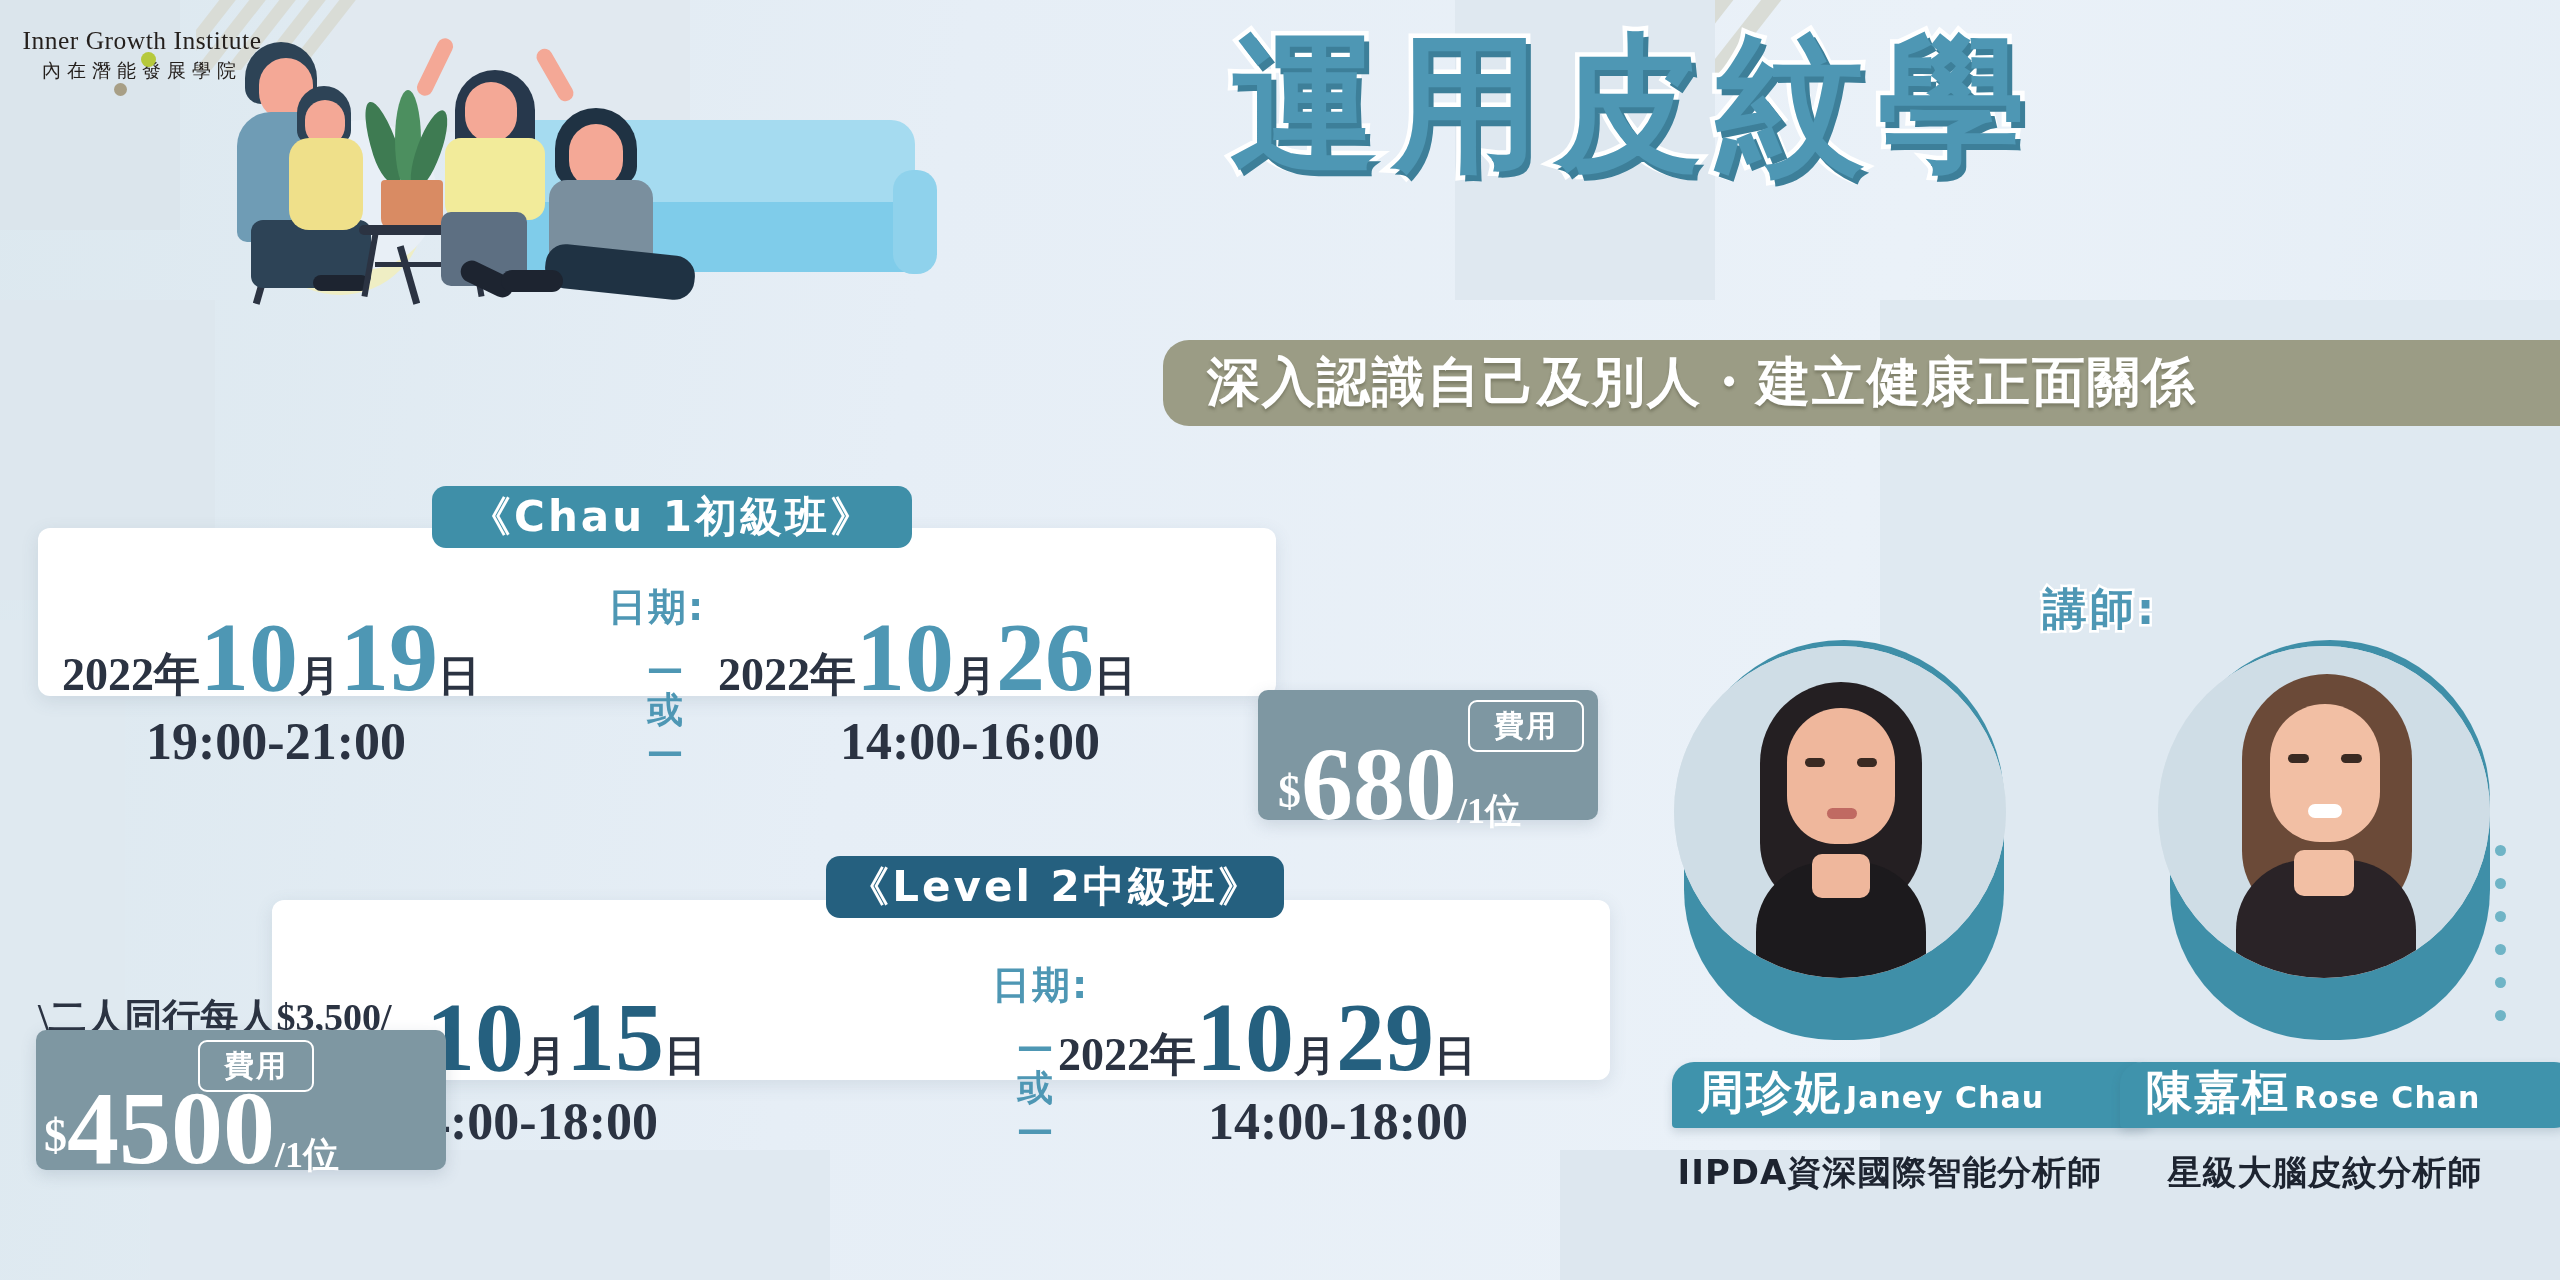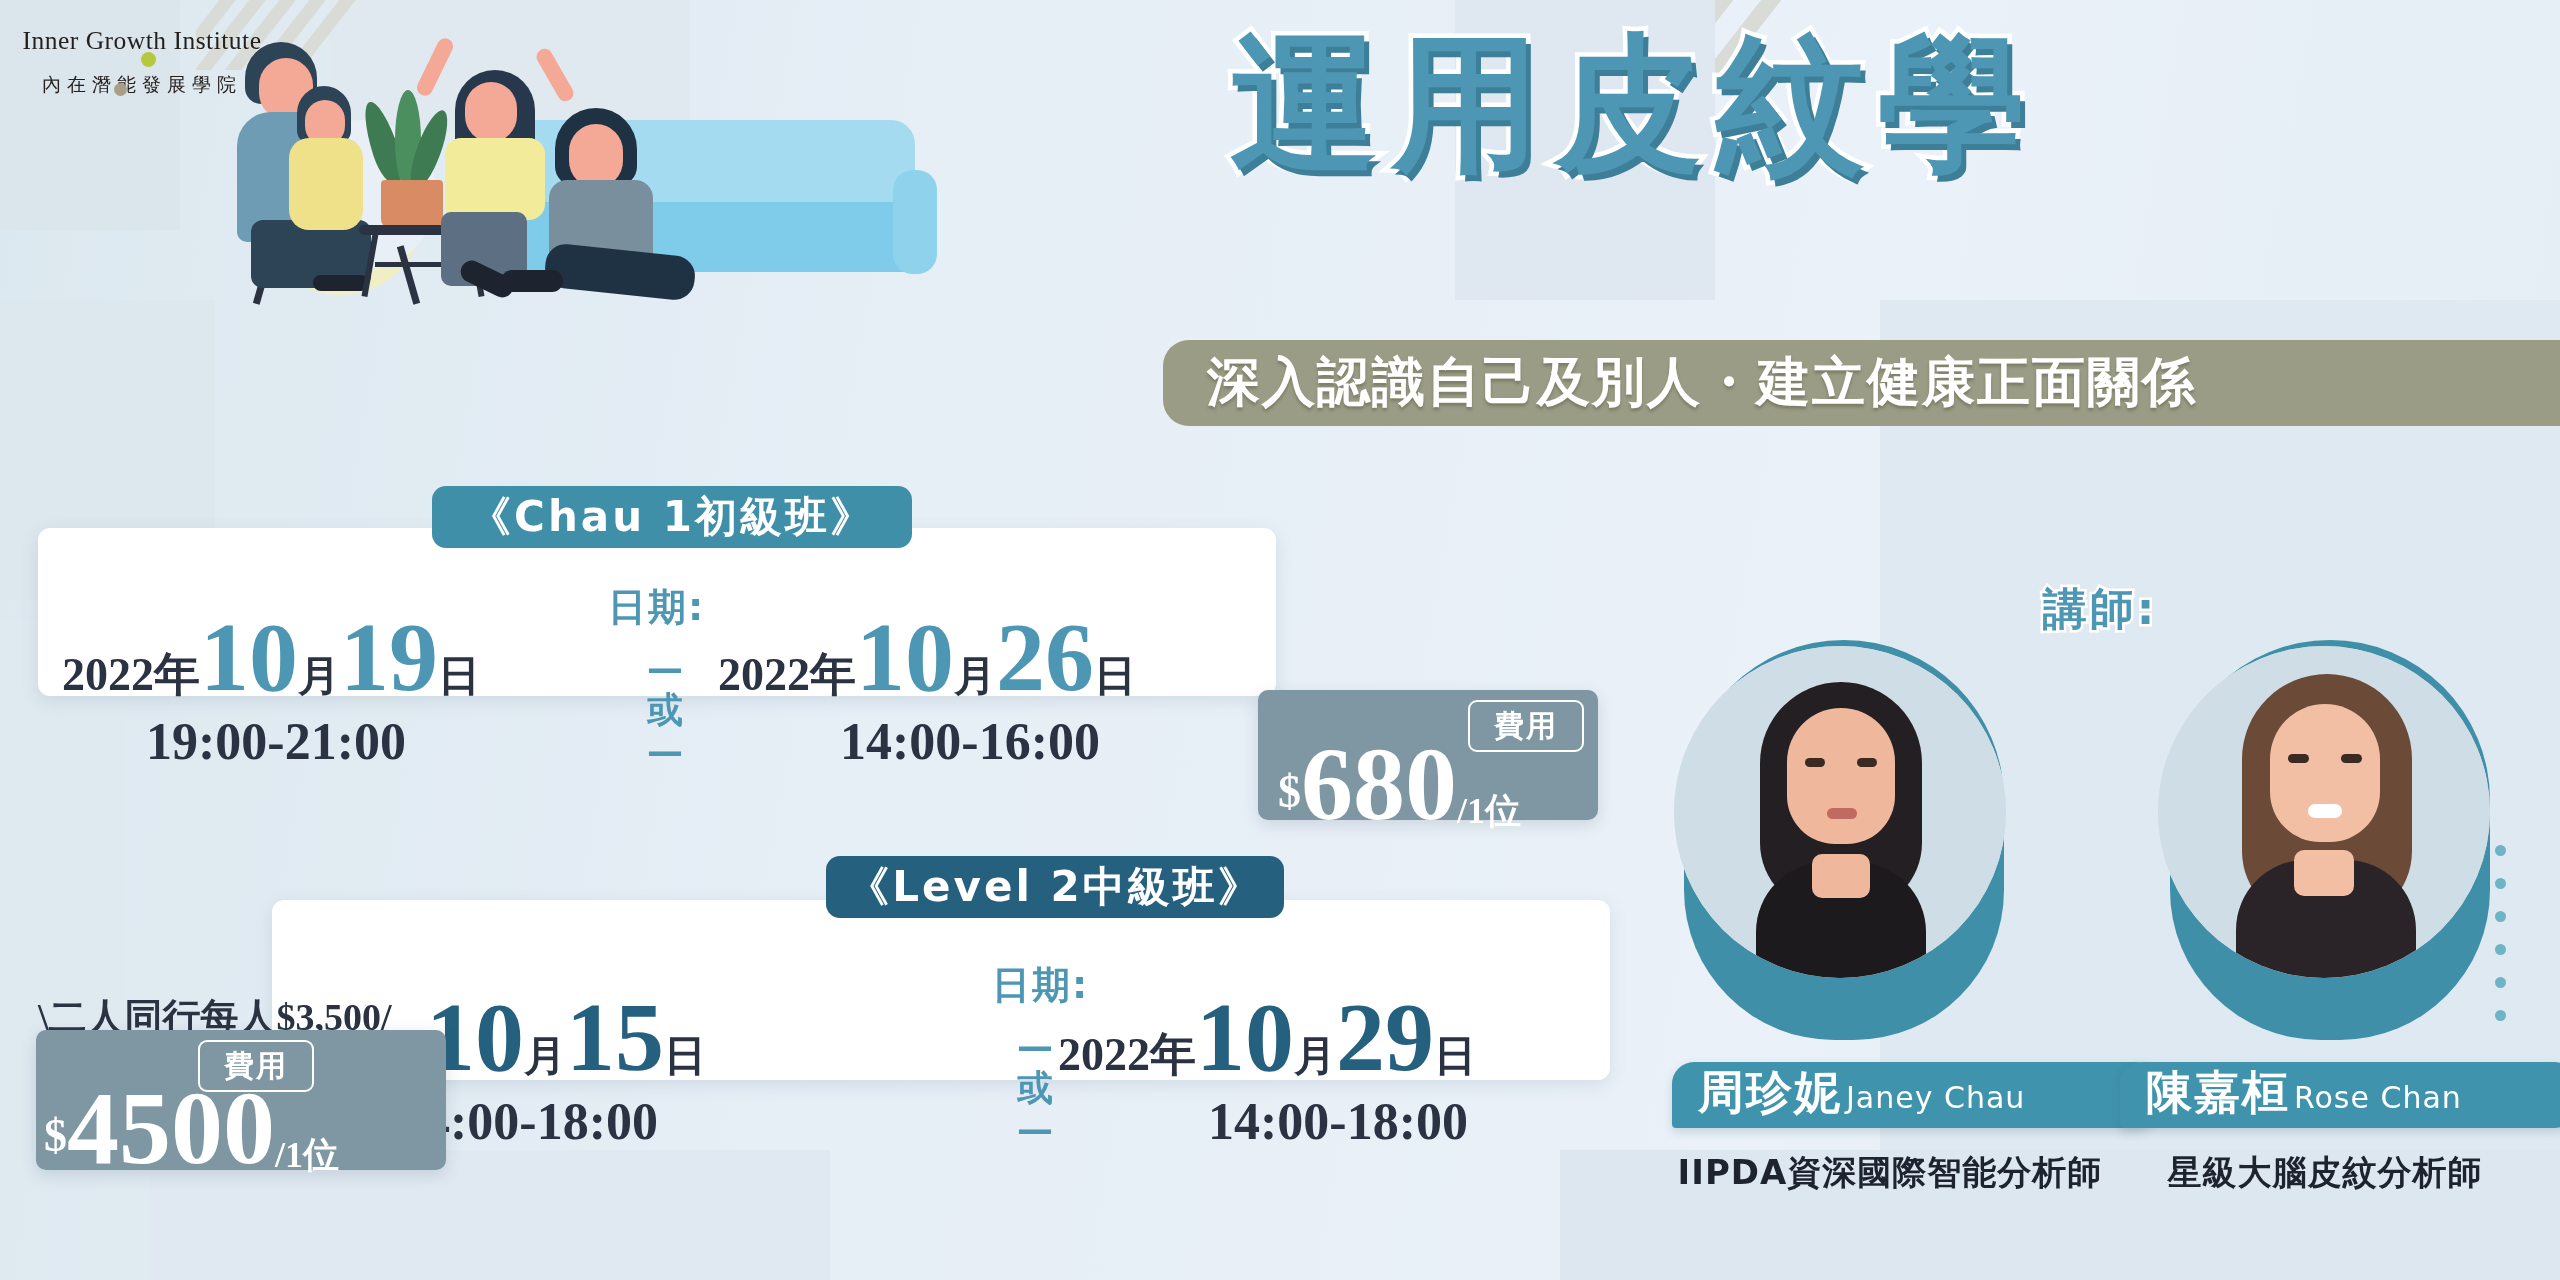--- a/index.html
+++ b/index.html
@@ -18,21 +18,21 @@
 
   
   #logo{position:absolute;left:22px;top:22px;width:240px;text-align:center;}
   #logo .igi{font-family:"Liberation Serif","DejaVu Serif",serif;font-size:88px;font-weight:700;
               color:#241f1c;letter-spacing:4px;line-height:1;position:relative;display:inline-block;}
   #logo .dot-g{position:absolute;left:119px;top:30px;width:15px;height:15px;border-radius:50%;background:#b6c93c;}
   #logo .dot-t{position:absolute;left:92px;top:61px;width:13px;height:13px;border-radius:50%;background:#a89f86;}
   #logo .en{font-family:"Liberation Serif","DejaVu Serif",serif;font-size:25.5px;color:#241f1c;
             letter-spacing:.5px;margin-top:4px;}
   #logo .zh{font-family:"Liberation Serif","DejaVu Serif",serif;font-size:19px;color:#241f1c;
-            letter-spacing:6px;margin-top:16px;}
+            letter-spacing:6px;margin-top:2px;}
 
   
   #illus{position:absolute;left:255px;top:20px;width:870px;height:290px;}
   #illus .p{position:absolute;}
 
   
   #title{position:absolute;left:1230px;top:14px;width:1330px;height:190px;}
   #title .t{
     font-family:"DejaVu Sans","Liberation Sans",sans-serif;
     font-size:148px;font-weight:700;letter-spacing:14px;color:#4e97b4;
@@ -91,21 +91,21 @@
          font-size:38px;font-weight:600;}
 
   
   .blob{position:absolute;background:#3f8fa8;border-radius:50%;}
   .photo{position:absolute;border-radius:50%;overflow:hidden;background:#d9e3ea;}
   .name-tag{position:absolute;background:#3f93ac;border-radius:22px 22px 22px 4px;
             display:flex;align-items:baseline;padding:0 26px;
             box-shadow:0 4px 10px rgba(60,90,110,.2);}
   .name-tag .zh{color:#fff;font-weight:700;font-size:46px;letter-spacing:2px;
                 font-family:"DejaVu Sans","Liberation Sans",sans-serif;}
-  .name-tag .en{color:#fff;font-weight:400;font-size:30px;letter-spacing:1px;margin-left:4px;
+  .name-tag .en{color:#fff;font-weight:700;font-size:30px;letter-spacing:1px;margin-left:4px;
                 font-family:"DejaVu Sans","Liberation Sans",sans-serif;}
   .role{position:absolute;text-align:center;color:#1d2430;font-weight:700;
         font-size:34px;letter-spacing:1px;white-space:nowrap;
         font-family:"DejaVu Sans","Liberation Sans",sans-serif;}
   #teacher-label{position:absolute;left:1960px;top:580px;width:280px;text-align:center;
         color:#4e97b4;font-weight:700;font-size:44px;letter-spacing:3px;
         font-family:"DejaVu Sans","Liberation Sans",sans-serif;
         -webkit-text-stroke:5px #ffffff;paint-order:stroke fill;}
   .dots{position:absolute;}
   .dots i{display:block;width:11px;height:11px;border-radius:50%;background:#6fb4c6;margin-bottom:22px;}

